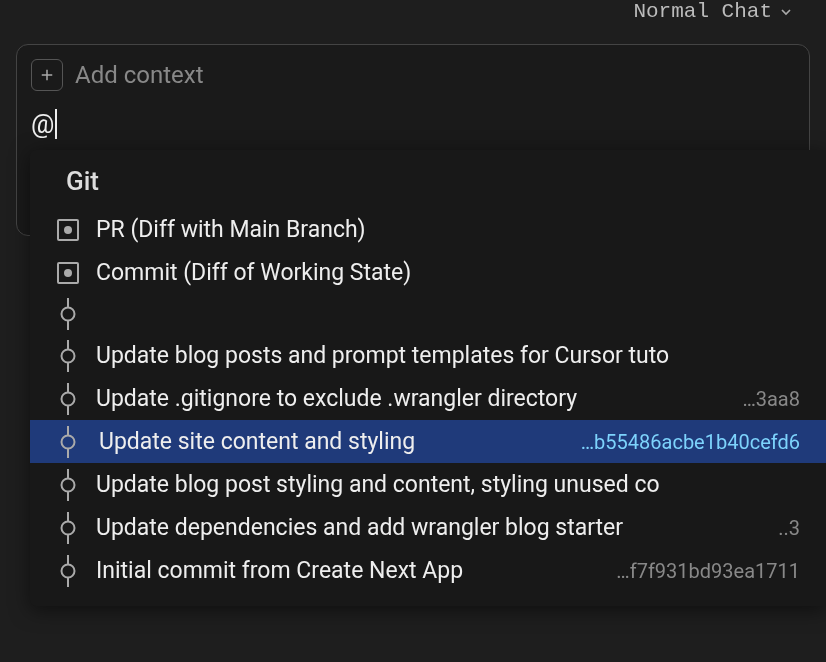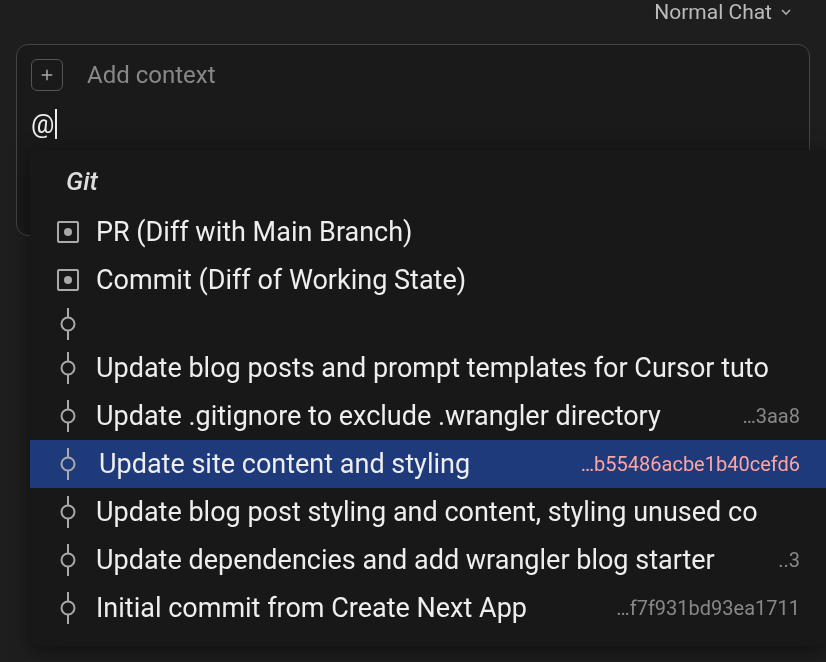--- a/index.html
+++ b/index.html
@@ -18,40 +18,41 @@
     }
     .mode-selector {
       position: absolute;
       top: 0;
       right: 32px;
       display: flex;
       align-items: center;
       gap: 6px;
       color: #bbb;
       font-size: 21px;
+      font-family: Liberation Mono, monospace;
     }
     .chevron-down {
       width: 16px;
       height: 16px;
     }
     .input-container {
       position: absolute;
       top: 44px;
       left: 16px;
       right: 16px;
       height: 192px;
       border: 1px solid #444;
       border-radius: 12px;
       background: #1a1a1a;
       padding: 14px 14px;
     }
     .context-row {
       display: flex;
       align-items: center;
-      gap: 24px;
+      gap: 12px;
     }
     .plus-button {
       width: 32px;
       height: 32px;
       border: 1px solid #555;
       border-radius: 6px;
       display: flex;
       align-items: center;
       justify-content: center;
       color: #aaa;
@@ -87,21 +88,20 @@
       background: #181818;
       border-radius: 6px 0 0 6px;
       padding: 8px 0 14px 0;
       box-shadow: 0 4px 20px rgba(0,0,0,0.5);
     }
     .dropdown-header {
       font-size: 26px;
       color: #ddd;
       padding: 8px 22px 12px 36px;
       font-weight: 500;
-      font-style: italic;
     }
     .dropdown-item {
       display: flex;
       align-items: center;
       padding: 8px 26px 8px 26px;
       cursor: pointer;
       gap: 16px;
       white-space: nowrap;
       overflow: hidden;
     }
@@ -159,35 +159,35 @@
       height: 11px;
       border: 2px solid #aaa;
       background: #181818;
       border-radius: 50%;
       transform: translate(-50%, -50%);
     }
     .dropdown-item.selected .commit-icon::after {
       background: #1f3a7a;
     }
     .item-label {
-      font-size: 27px;
+      font-size: 23px;
       color: #eee;
       overflow: hidden;
       text-overflow: clip;
       white-space: nowrap;
     }
     .item-hash {
       font-size: 20px;
       color: #888;
       margin-left: auto;
       flex-shrink: 1;
       overflow: hidden;
     }
     .dropdown-item.selected .item-hash {
-      color: #fca5a5;
+      color: #7dd3fc;
     }
   </style>
 </head>
 <body>
 
 <div class="mode-selector">
   <span>Normal Chat</span>
   <svg class="chevron-down" viewBox="0 0 24 24" fill="none" stroke="#aaa" stroke-width="2.5">
     <polyline points="6 9 12 15 18 9"></polyline>
   </svg>

